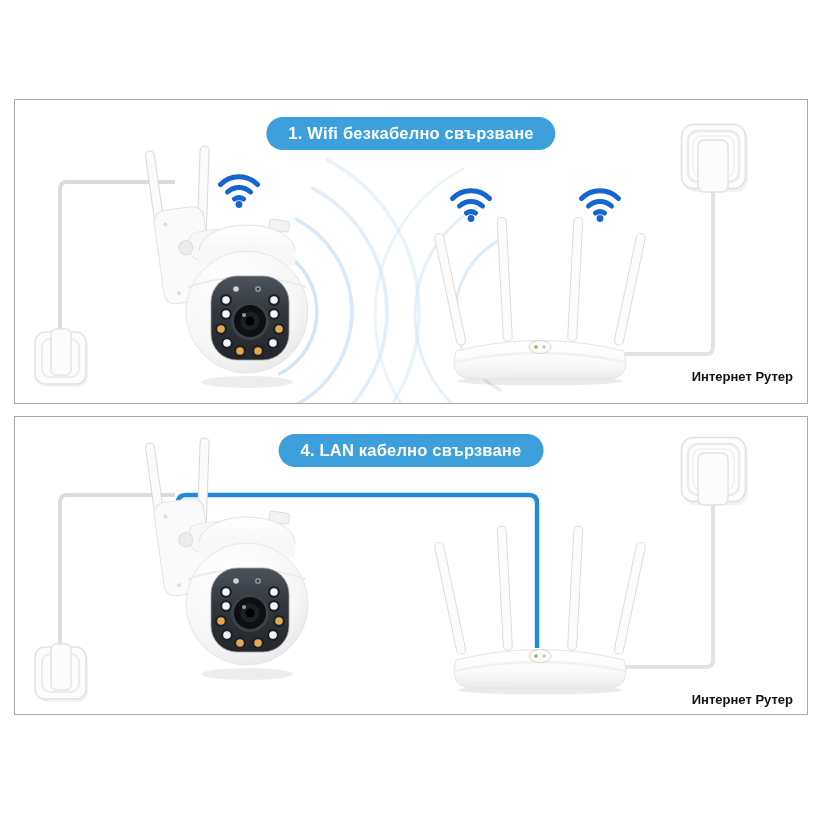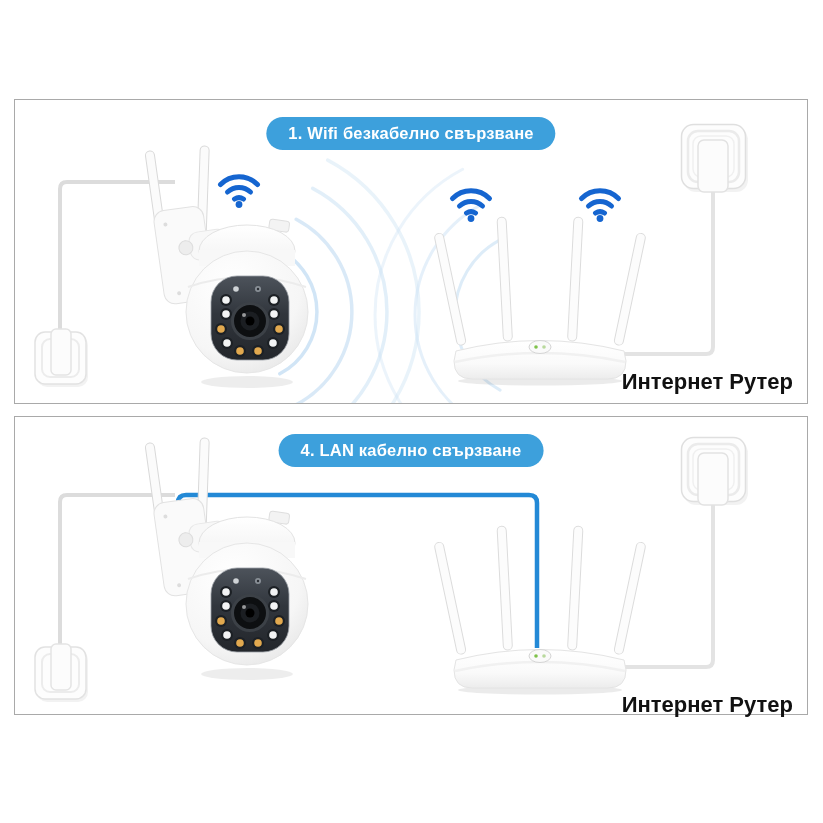--- a/index.html
+++ b/index.html
@@ -8,21 +8,21 @@
   #panel-wifi{top:99px;height:303px;}
   #panel-lan{top:416px;height:297px;}
   .scene{position:absolute;left:0;top:0;width:100%;height:100%;display:block;}
   .badge{
     position:absolute;top:17px;left:50%;transform:translateX(-50%);
     background:#3da0dc;color:#ffffff;font-weight:bold;font-size:16.5px;
     line-height:33px;height:33px;padding:0 22px;border-radius:17px;white-space:nowrap;
     letter-spacing:.2px;z-index:5;
   }
   .router-label{
-    position:absolute;right:14px;color:#111111;font-weight:bold;font-size:22px;
+    position:absolute;right:14px;color:#111111;font-weight:bold;font-size:13px;
     white-space:nowrap;z-index:5;margin-left:21px;
   }
   #panel-wifi .router-label{top:269px;}
   #panel-lan .router-label{top:275px;}
 </style>
 </head>
 <body>
 
 <svg width="0" height="0" style="position:absolute" aria-hidden="true">
   <defs>

